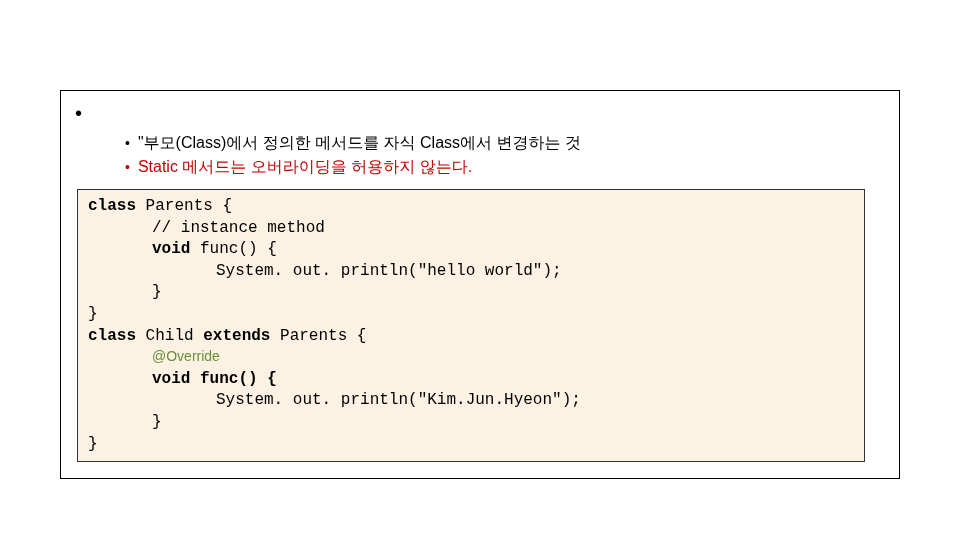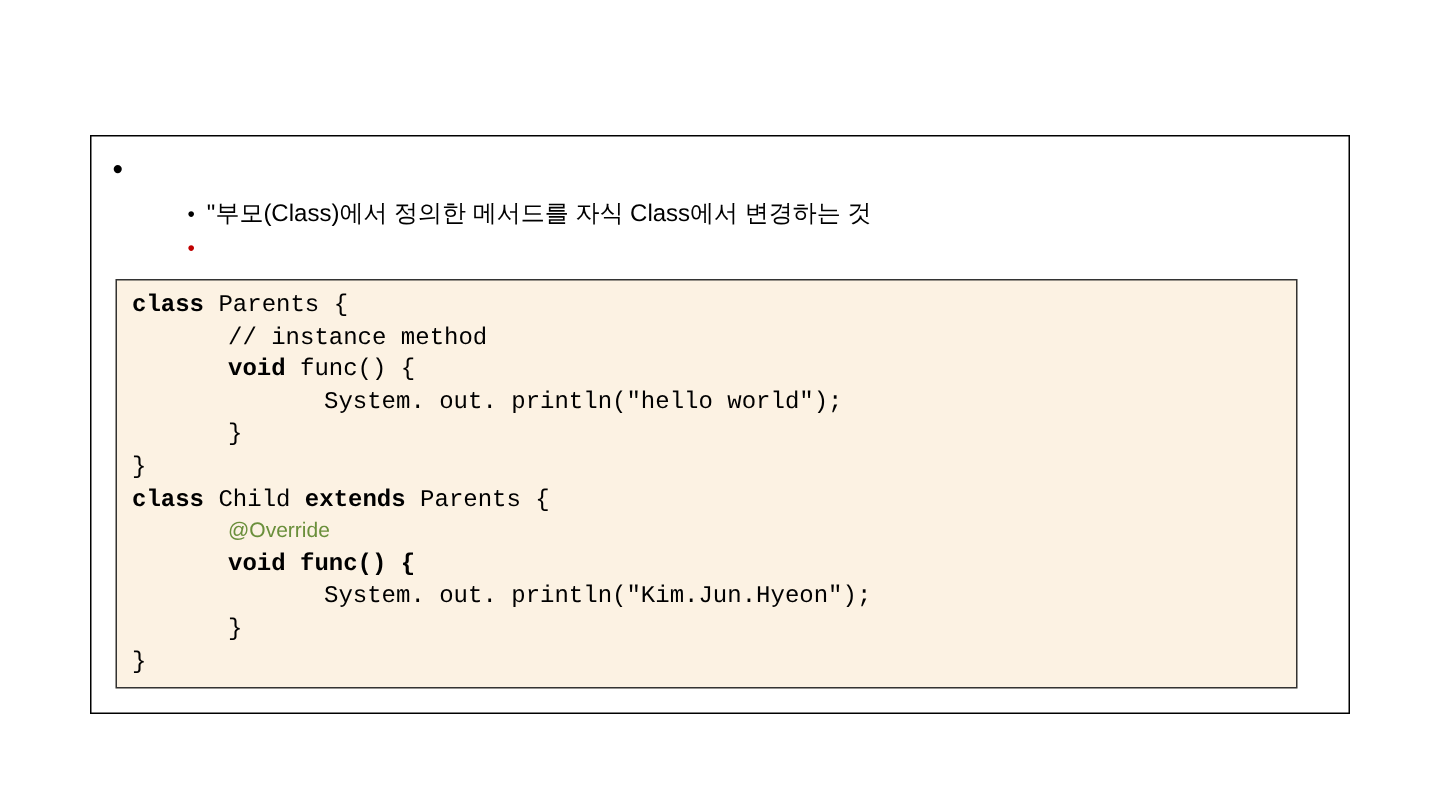--- a/index.html
+++ b/index.html
@@ -76,20 +76,21 @@
       <span class="bullet-main">•</span>
     </div>
 
     <div class="sub-list">
       <div class="sub-item">
         <span class="sub-bullet">•</span>
         <span>"부모(Class)에서 정의한 메서드를 자식 Class에서 변경하는 것</span>
       </div>
       <div class="sub-item red">
         <span class="sub-bullet">•</span>
+        <span>Static 메서드는 오버라이딩을 허용하지 않는다.</span>
       </div>
     </div>
 
     <div class="code-box"><span class="kw">class</span><span> Parents {</span>
 <span class="ind1">// instance method</span>
 <span class="ind1"><span class="kw">void</span><span> func() {</span></span>
 <span class="ind2">System. out. println("hello world");</span>
 <span class="ind1">}</span>
 <span>}</span>
 <span class="kw">class</span><span> Child </span><span class="kw">extends</span><span> Parents {</span>

